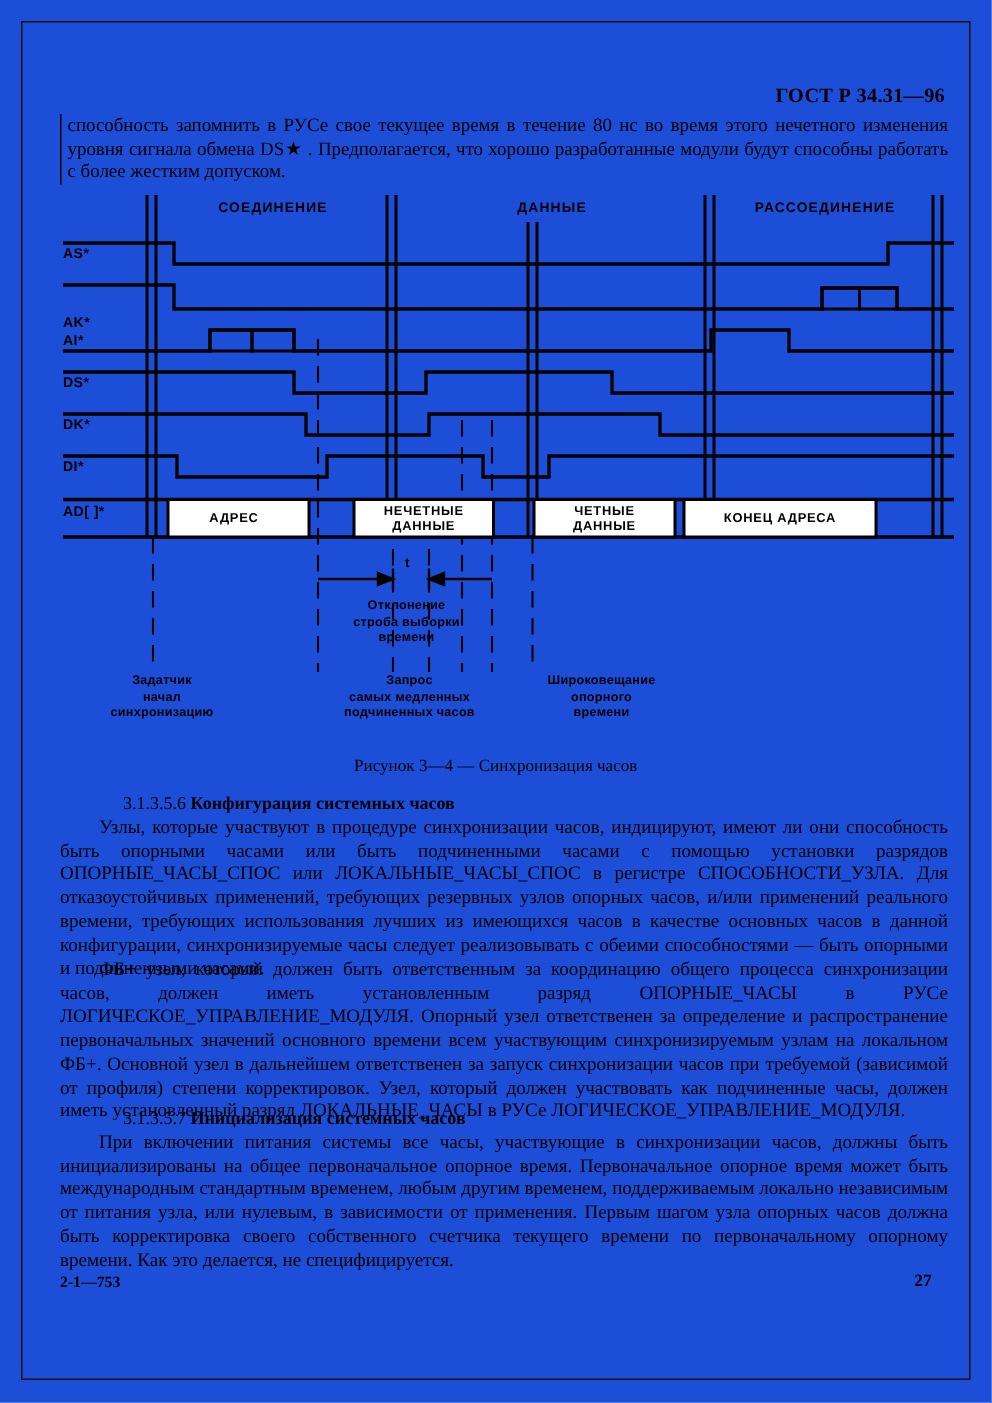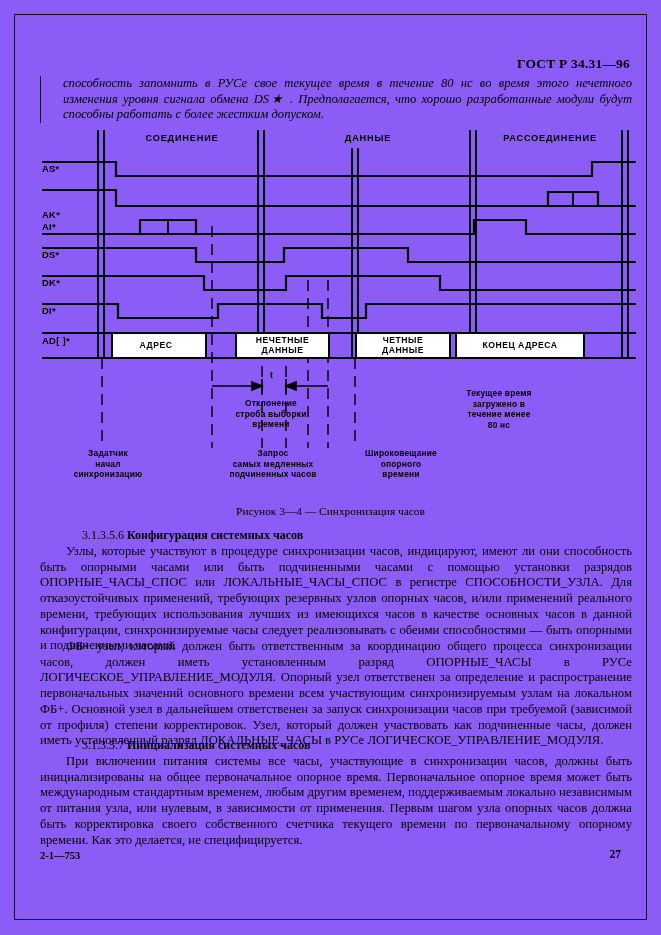--- a/index.html
+++ b/index.html
@@ -10,21 +10,21 @@
     font-family: "Liberation Serif", serif;
     color: #000;
     position: relative;
     overflow: hidden;
   }
 
   .page {
     position: absolute;
     left: 0; top: 0;
     width: 661px; height: 935px;
-    background: #8b5cf6;
+    background: #1d4ed8;
   }
 
   
   .page-frame {
     position: absolute;
     left: 14px; top: 14px;
     width: 633px; height: 906px;
     border: 1px solid #111;
   }
 
@@ -41,22 +41,21 @@
 
   .intro {
     position: absolute;
     left: 40px; top: 76px;
     width: 592px;
     font-size: 12.6px;
     line-height: 15.6px;
     text-align: justify;
     text-justify: inter-word;
     border-left: 1px solid #000;
-    padding-left: 22px;
-    font-style: italic;
+    padding-left: 4px;
   }
   .intro p { margin: 0; }
 
   
   .figure {
     position: absolute;
     left: 36px; top: 130px;
     width: 600px; height: 375px;
   }
 
@@ -263,24 +262,20 @@
     <div class="bus-cell-text" style="left:320px; width:94px; top:205px; white-space:pre-line;">ЧЕТНЫЕ
 ДАННЫЕ</div>
     <div class="bus-cell-text" style="left:420px; width:128px; top:210px;">КОНЕЦ АДРЕСА</div>
 
     <div class="t-marker" style="left:234px; top:240px;">t</div>
 
     <div class="annot" style="left:168px; width:134px; top:268px; white-space:pre-line;">Отклонение
 строба выборки
 времени</div>
 
-    <div class="annot" style="left:398px; width:130px; top:258px; white-space:pre-line;">Текущее время
-загружено в
-течение менее
-80 нс</div>
 
     <div class="annot" style="left:12px; width:120px; top:318px; white-space:pre-line;">Задатчик
 начал
 синхронизацию</div>
 
     <div class="annot" style="left:162px; width:150px; top:318px; white-space:pre-line;">Запрос
 самых медленных
 подчиненных часов</div>
 
     <div class="annot" style="left:300px; width:130px; top:318px; white-space:pre-line;">Широковещание

